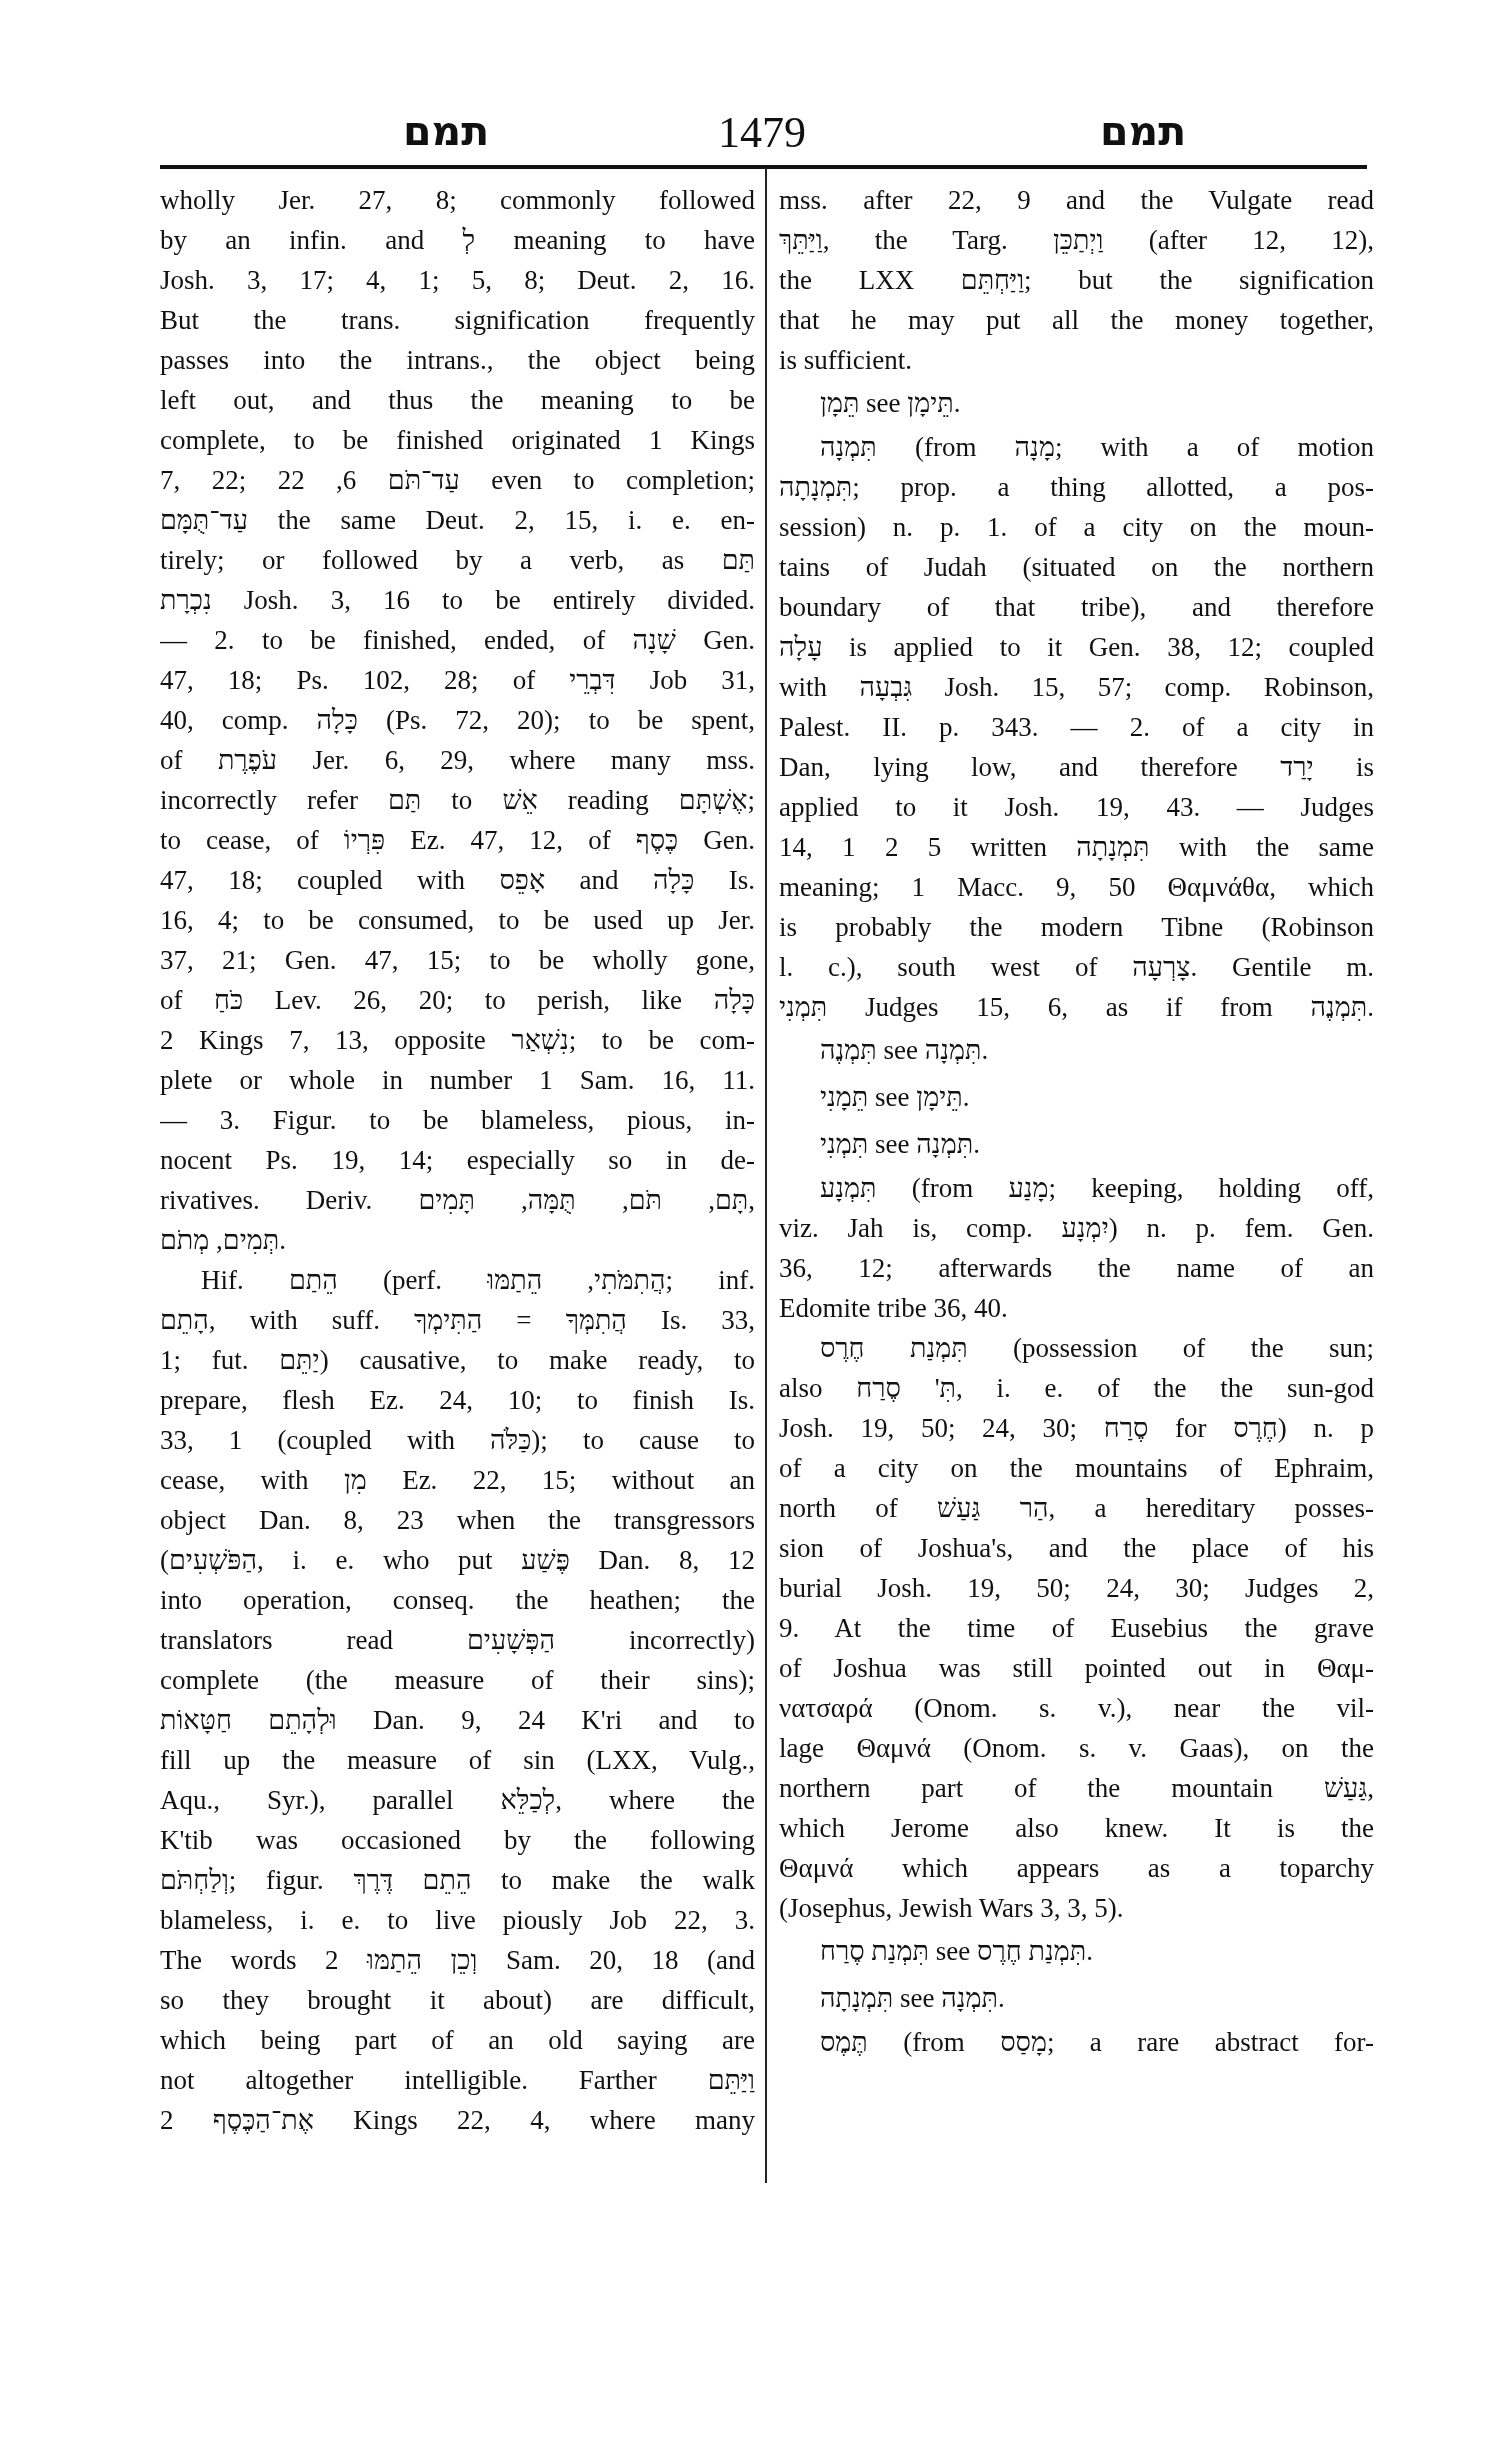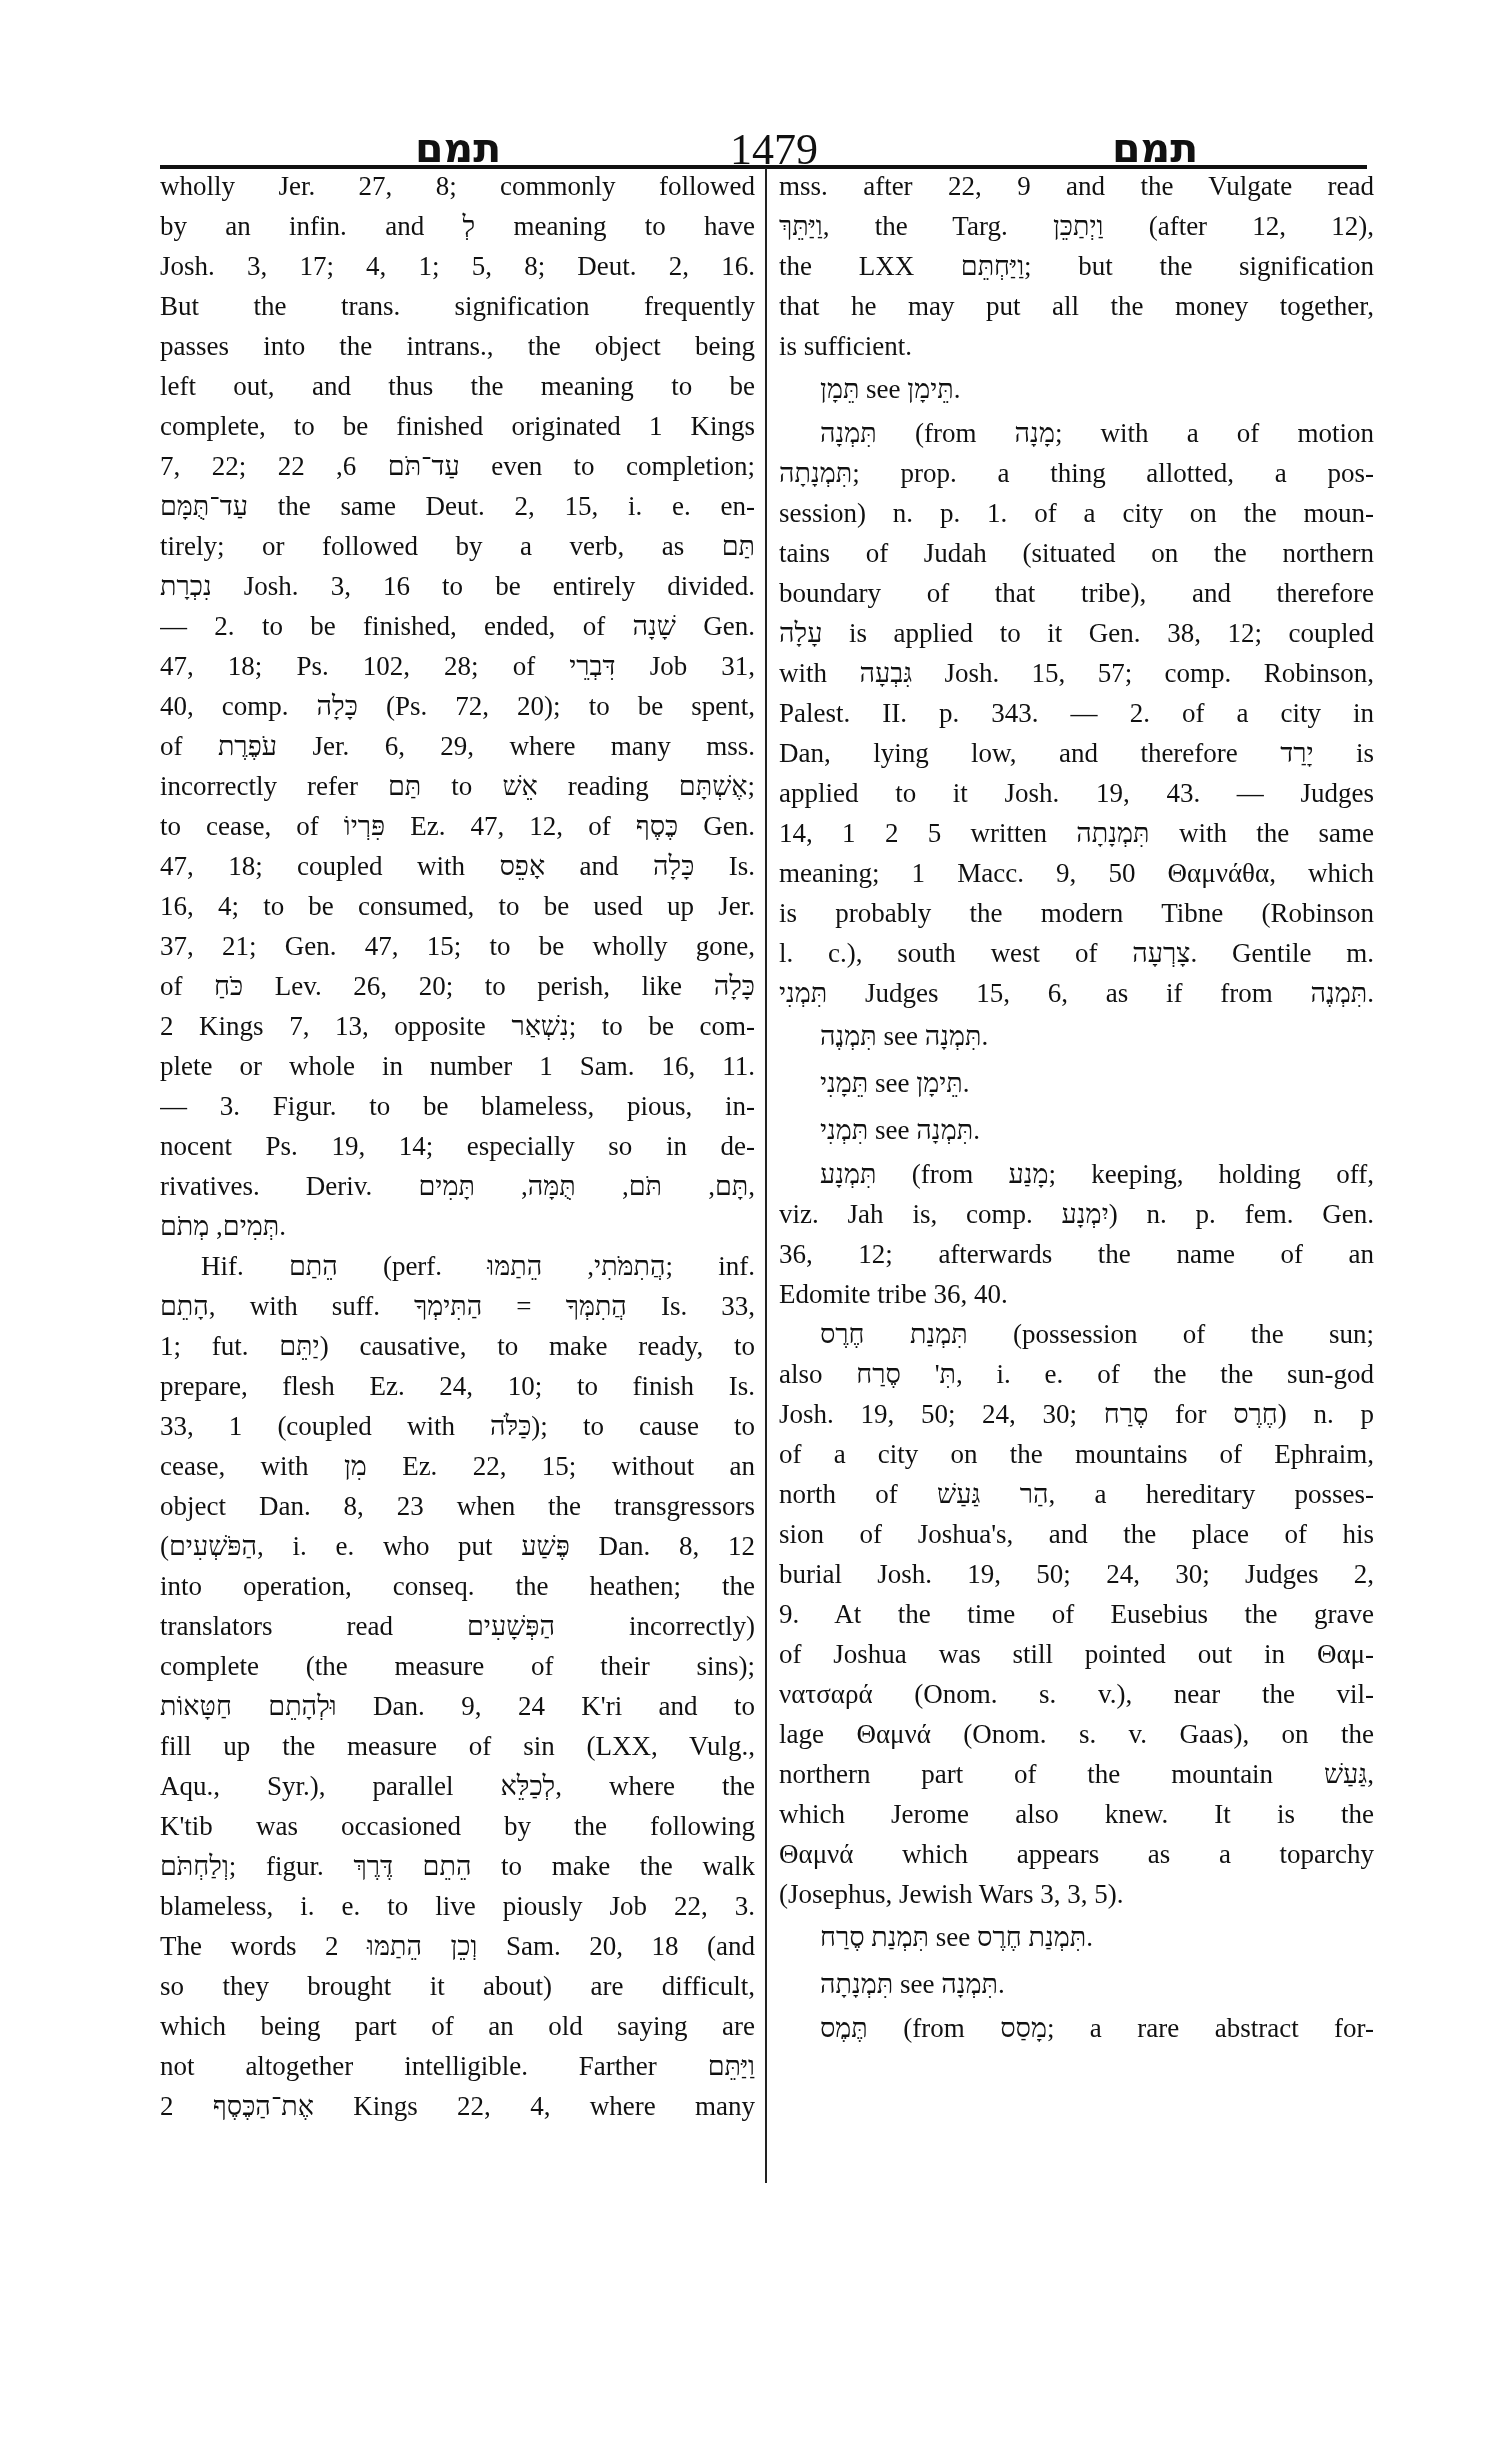--- a/index.html
+++ b/index.html
@@ -1,27 +1,27 @@
 <!DOCTYPE html>
 <html style="font-size:14.4px"><head>
 <meta charset="utf-8">
 <style>
   html, body { margin: 0; padding: 0; background: #ffffff; }
   body { width: 1512px; height: 2450px; position: relative; overflow: hidden;
          font-family: "DejaVu Serif", "Liberation Serif", serif; color: #111; }
-  .header { position: absolute; top: 106px; left: 172px; width: 1207px; height: 50px; margin-top: 17px; }
+  .header { position: absolute; top: 106px; left: 160px; width: 1207px; height: 50px; }
   .hw { position: absolute; top: 0; font-size: 41px; font-weight: bold; direction: rtl;
         font-family: "DejaVu Sans", sans-serif; line-height: 50px; }
   .hw.left { left: 243px; }
   .hw.right { left: 940px; }
   .pageno { position: absolute; left: 558px; top: 3.6px; font-size: 44px; line-height: 45px;
             font-family: "Liberation Serif", serif; }
   .rule { position: absolute; top: 165px; left: 160px; width: 1207px; height: 3.6px; background: #111; }
   .divider { position: absolute; top: 168px; left: 765px; width: 1.8px; height: 2015px; background: #222; }
-  .col { position: absolute; top: 166px; width: 595px; }
+  .col { position: absolute; top: 180px; width: 595px; }
   .col.left { left: 160px; }
   .col.right { left: 779px; }
   .ln { height: 40px; line-height: 40px; font-size: 27px; text-align: justify;
         text-align-last: justify; white-space: nowrap; overflow: hidden;
         font-family: "Liberation Serif", serif; }
   .ln.last { text-align-last: left; }
   .ln.ind { padding-left: 41px; }
   .ln.entry { height: 47px; line-height: 47px; }
 </style>
 </head>

